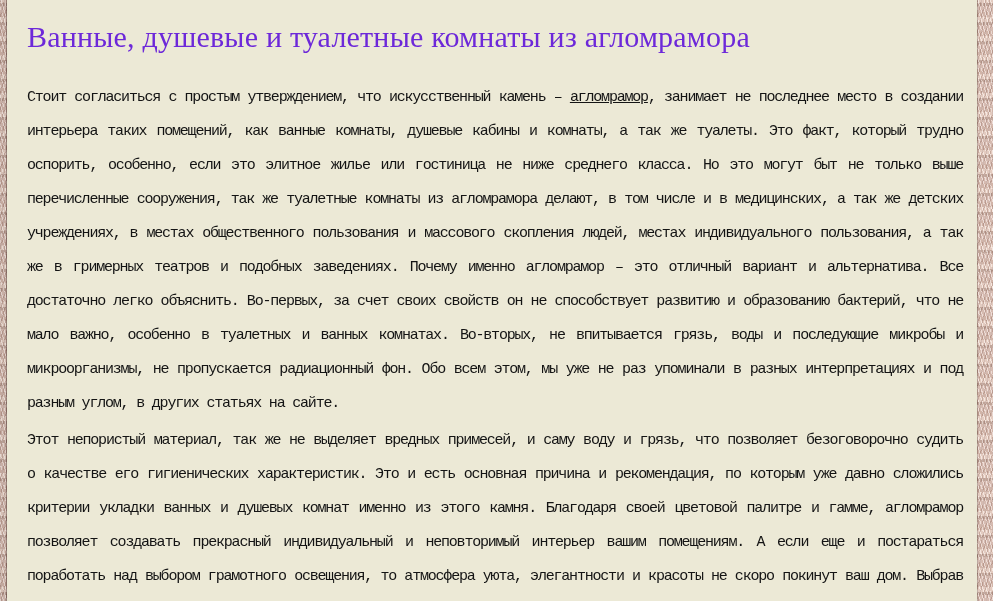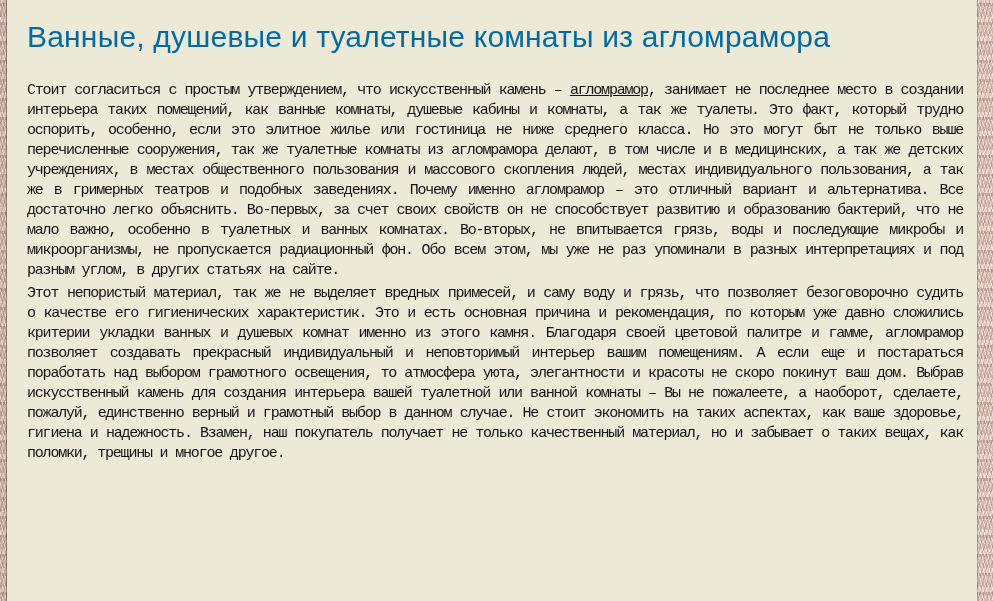--- a/index.html
+++ b/index.html
@@ -33,34 +33,34 @@
     box-shadow: inset 1px 0 0 rgba(70,45,40,.30);
   }
   .content {
     flex: 1 1 auto;
     background: #ece9d6;
     padding: 0 14px 0 20px;
     box-sizing: border-box;
   }
   h1.title {
     margin: 18px 0 0 0;
-    font-family: Liberation Sans, sans-serif;
+    font-family: Liberation Serif, serif;
     font-weight: normal;
     font-size: 30px;
     line-height: 37px;
     letter-spacing: 0.2px;
-    color: #0369a1;
+    color: #6d28d9;
     white-space: nowrap;
   }
   p.body {
     margin: 0 0 0 0;
     font-family: "Liberation Mono", "DejaVu Sans Mono", monospace;
     font-size: 15px;
     letter-spacing: -1.2px;
-    line-height: 20px;
+    line-height: 34px;
     color: #141414;
     text-align: justify;
   }
   p.body.first { margin-top: 26px; }
   p.body.second { margin-top: 3px; }
   a.inline-link {
     color: inherit;
     text-decoration: underline;
     cursor: pointer;
   }

